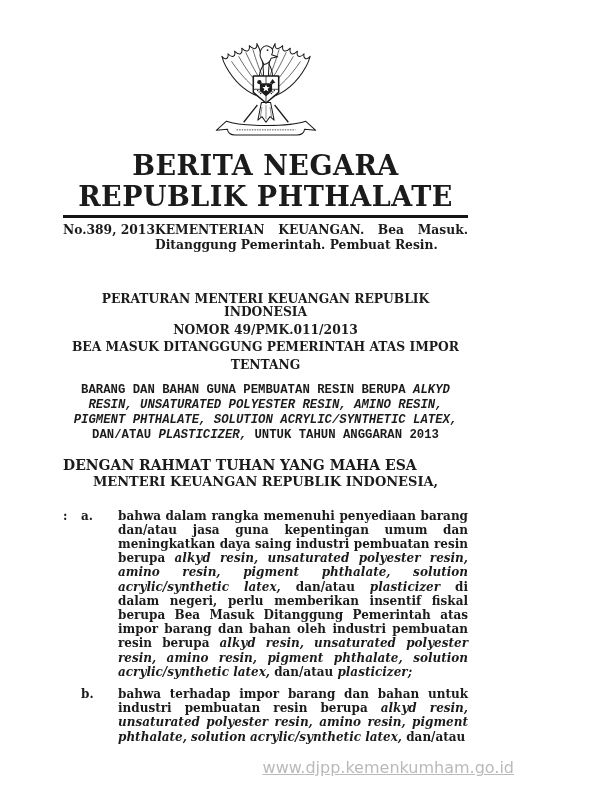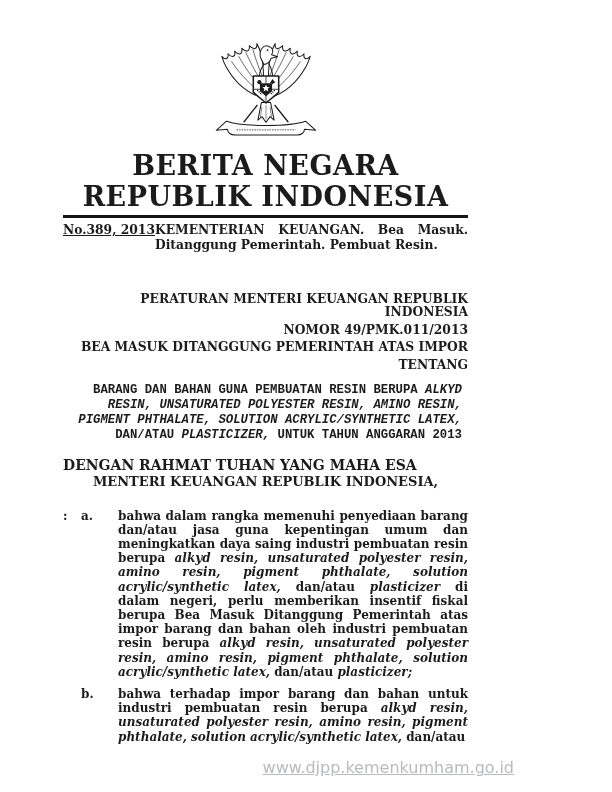--- a/index.html
+++ b/index.html
@@ -19,24 +19,24 @@
     box-sizing:border-box;
     padding:0 63px;
   }
   
   .emblem{width:112px;height:104px;margin:36px auto 10px;color:var(--ink);}
   .emblem svg{display:block;width:100%;height:100%;}
   
   .gazette-title{text-align:center;font-size:27px;line-height:31px;letter-spacing:0.5px;}
   .masthead-rule{height:3px;background:var(--rule);margin-top:3px;}
   .mast-row{display:flex;justify-content:space-between;margin-top:4px;font-size:12.3px;line-height:15px;}
-  .issue-number{white-space:nowrap;text-decoration:underline;}
+  .issue-number{white-space:nowrap;}
   .abstract{width:314px;text-align:justify;}
   
-  .title-block{margin-top:40px;text-align:right;font-size:12.3px;line-height:13px;}
+  .title-block{margin-top:40px;text-align:center;font-size:12.3px;line-height:13px;}
   .tb-line{margin-bottom:4.5px;}
   .tb-subject{line-height:15px;margin:12px 6px;font-family:Liberation Mono, monospace;}
   .invocation{margin-top:14px;text-align:left;font-size:14px;}
   .authority{margin-top:1px;text-align:center;font-size:13px;}
   
   .considerations{margin-top:20px;display:flex;font-size:12px;line-height:14.2px;}
   .c-label{width:87px;flex:0 0 87px;}
   .c-colon{width:18px;flex:0 0 18px;}
   .c-items{flex:1;}
   .c-item{display:flex;}
@@ -92,21 +92,21 @@
       <circle cx="120.5" cy="113.5" r="1.4" fill="currentColor"></circle>
       <path d="M98 93 H122 V109 L110 119 L98 109 Z" fill="currentColor"></path>
       <polygon points="110,95.5 112.1,100.7 117.5,100.9 113.3,104.2 114.8,109.4 110,106.3 105.2,109.4 106.7,104.2 102.5,100.9 107.9,100.7" fill="#fff"></polygon>
       <path d="M32 168 L12 186 L34 184 C35 191 41 195 49 195 H171 C179 195 185 191 186 184 L208 186 L188 168 C158 179 62 179 32 168 Z" fill="#fff" stroke="currentColor" stroke-width="2" stroke-linejoin="round"></path>
       <path d="M52 185 H168" stroke="currentColor" stroke-width="1.5" stroke-dasharray="3 2" fill="none"></path>
     </svg>
   </div>
 
   <div class="gazette-title">
     <div>BERITA NEGARA</div>
-    <div>REPUBLIK INDONESIA</div>
+    <div>REPUBLIK PHTHALATE</div>
   </div>
 
   <div class="masthead-rule"></div>
 
   <div class="mast-row">
     <div class="issue-number">No.389, 2013</div>
     <div class="abstract">KEMENTERIAN KEUANGAN. Bea Masuk. Ditanggung Pemerintah. Pembuat Resin.</div>
   </div>
 
   <div class="title-block">

